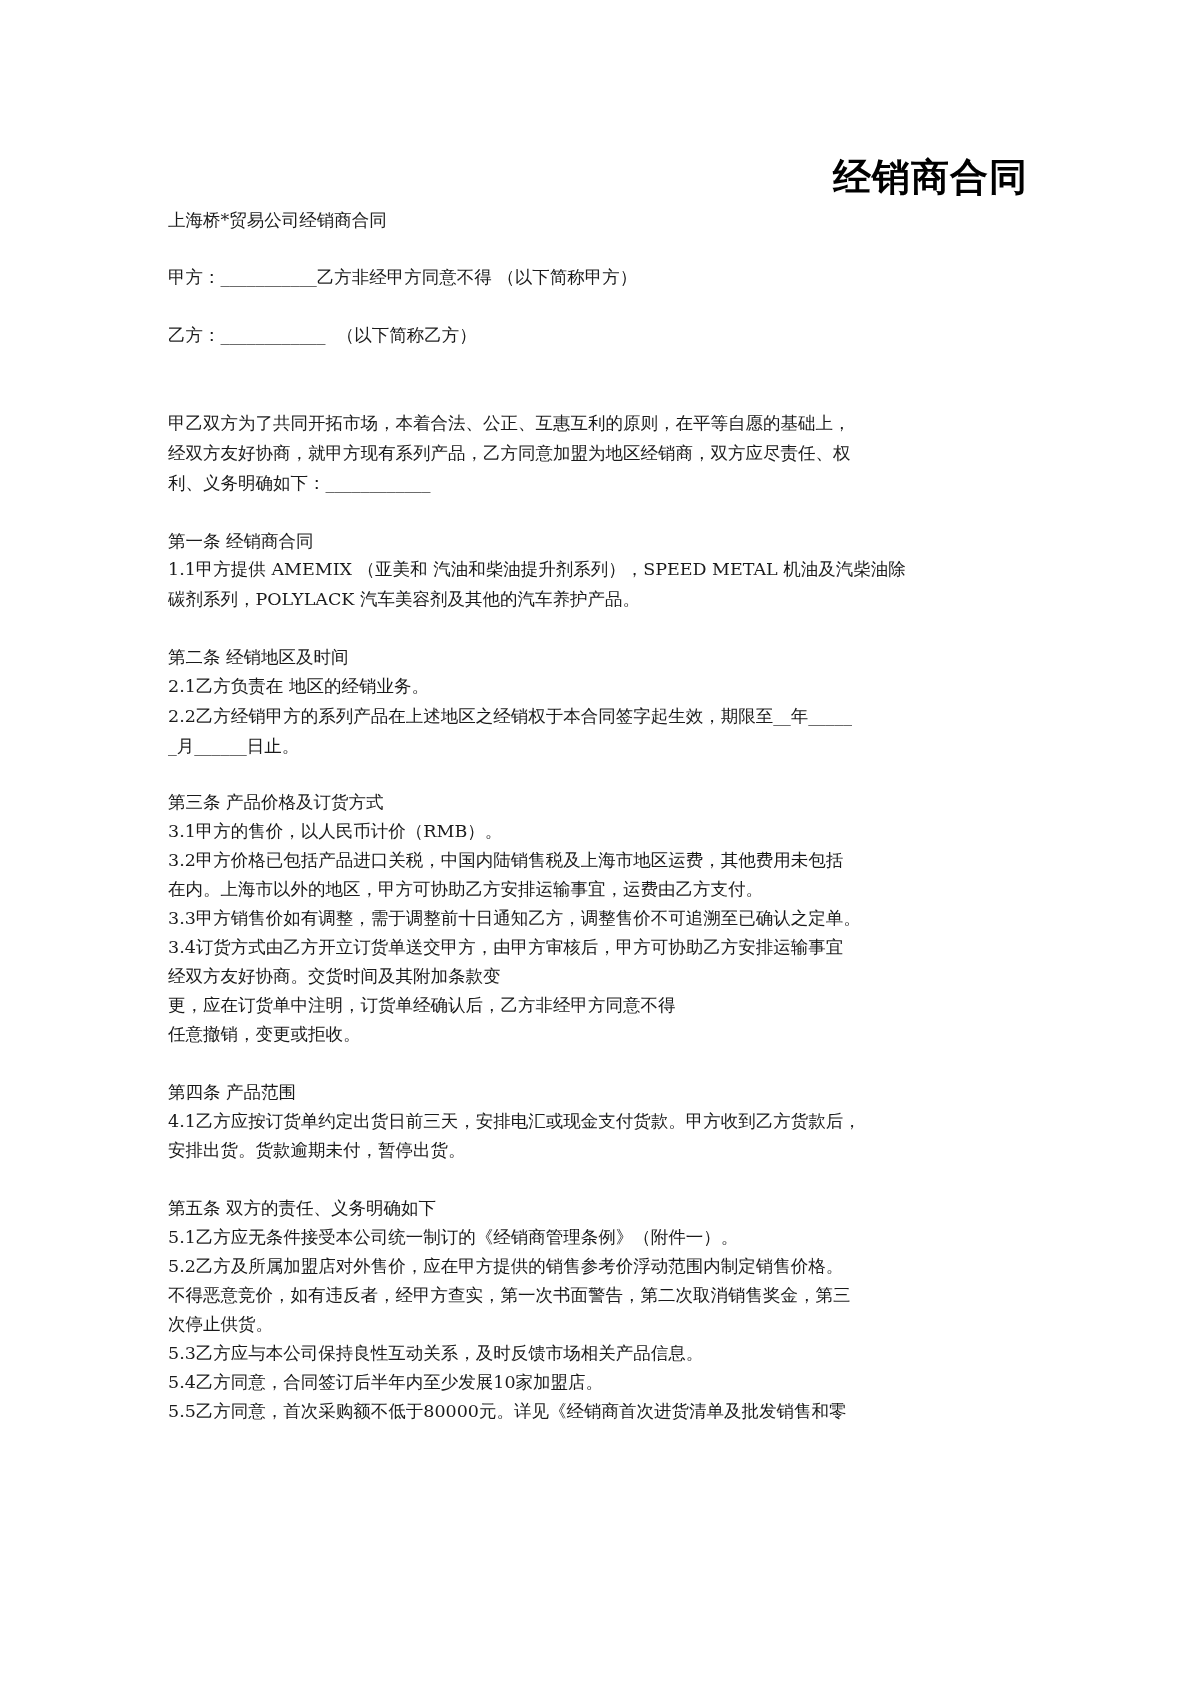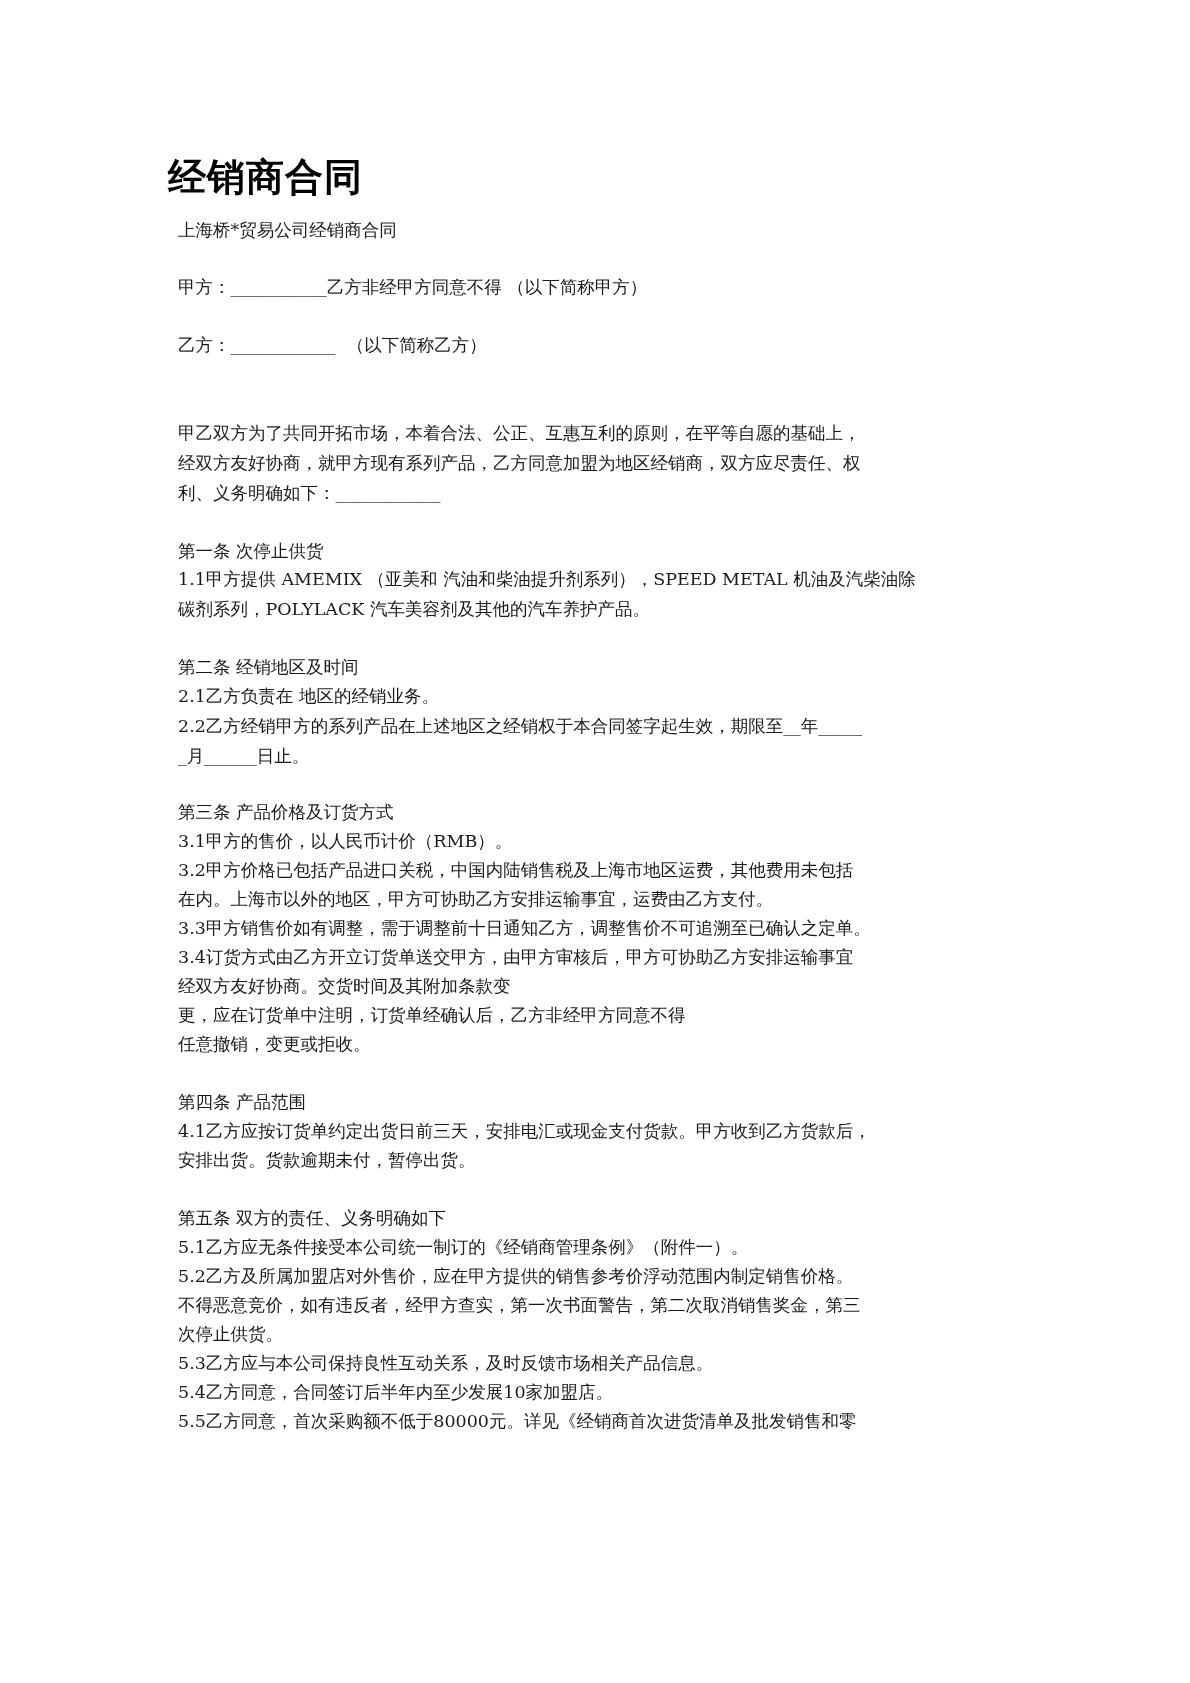--- a/index.html
+++ b/index.html
@@ -1,40 +1,40 @@
 <!DOCTYPE html>
 <html><head>
 <meta charset="utf-8">
 <style>
   html, body { margin: 0; padding: 0; background: #ffffff; }
   body { width: 1190px; height: 1683px; position: relative; overflow: hidden;
          font-family: "DejaVu Serif", "Liberation Serif", serif; color: #1a1a1a; }
   .page { position: absolute; left: 168px; top: 0; width: 860px; }
-  .title { position: absolute; left: 0; width: 860px; top: 152px; text-align: left;
+  .title { position: absolute; left: 0; width: 860px; top: 152px; text-align: right;
            font-family: "DejaVu Sans", "Liberation Sans", sans-serif; font-weight: bold;
            font-size: 38px; color: #000; letter-spacing: 1px; margin: 0; }
-  .line { position: absolute; left: 0; font-size: 17.5px; line-height: 30px; white-space: pre; margin: 10px; }
+  .line { position: absolute; left: 0; font-size: 17.5px; line-height: 30px; white-space: pre; margin: 0; }
 </style>
 </head>
 <body>
 
 <div class="page">
   <h1 class="title">经销商合同</h1>
 
   <p class="line" style="top:205px">上海桥*贸易公司经销商合同</p>
 
   <p class="line" style="top:262px"><span>甲方：</span><span>___________</span><span>乙方非经甲方同意不得</span><span> （以下简称甲方）</span></p>
 
   <p class="line" style="top:320px"><span>乙方：</span><span>____________</span><span>  （以下简称乙方）</span></p>
 
   <p class="line" style="top:408px">甲乙双方为了共同开拓市场，本着合法、公正、互惠互利的原则，在平等自愿的基础上，</p>
   <p class="line" style="top:438px">经双方友好协商，就甲方现有系列产品，乙方同意加盟为地区经销商，双方应尽责任、权</p>
   <p class="line" style="top:468px">利、义务明确如下：____________</p>
 
-  <p class="line" style="top:526px">第一条 次停止供货</p>
+  <p class="line" style="top:526px">第一条 经销商合同</p>
   <p class="line" style="top:554px">1.1甲方提供 AMEMIX （亚美和 汽油和柴油提升剂系列），SPEED METAL 机油及汽柴油除</p>
   <p class="line" style="top:584px">碳剂系列，POLYLACK 汽车美容剂及其他的汽车养护产品。</p>
 
   <p class="line" style="top:642px">第二条 经销地区及时间</p>
   <p class="line" style="top:671px">2.1乙方负责在 地区的经销业务。</p>
   <p class="line" style="top:701px">2.2乙方经销甲方的系列产品在上述地区之经销权于本合同签字起生效，期限至__年_____</p>
   <p class="line" style="top:731px">_月______日止。</p>
 
   <p class="line" style="top:787px">第三条 产品价格及订货方式</p>
   <p class="line" style="top:816px">3.1甲方的售价，以人民币计价（RMB）。</p>

